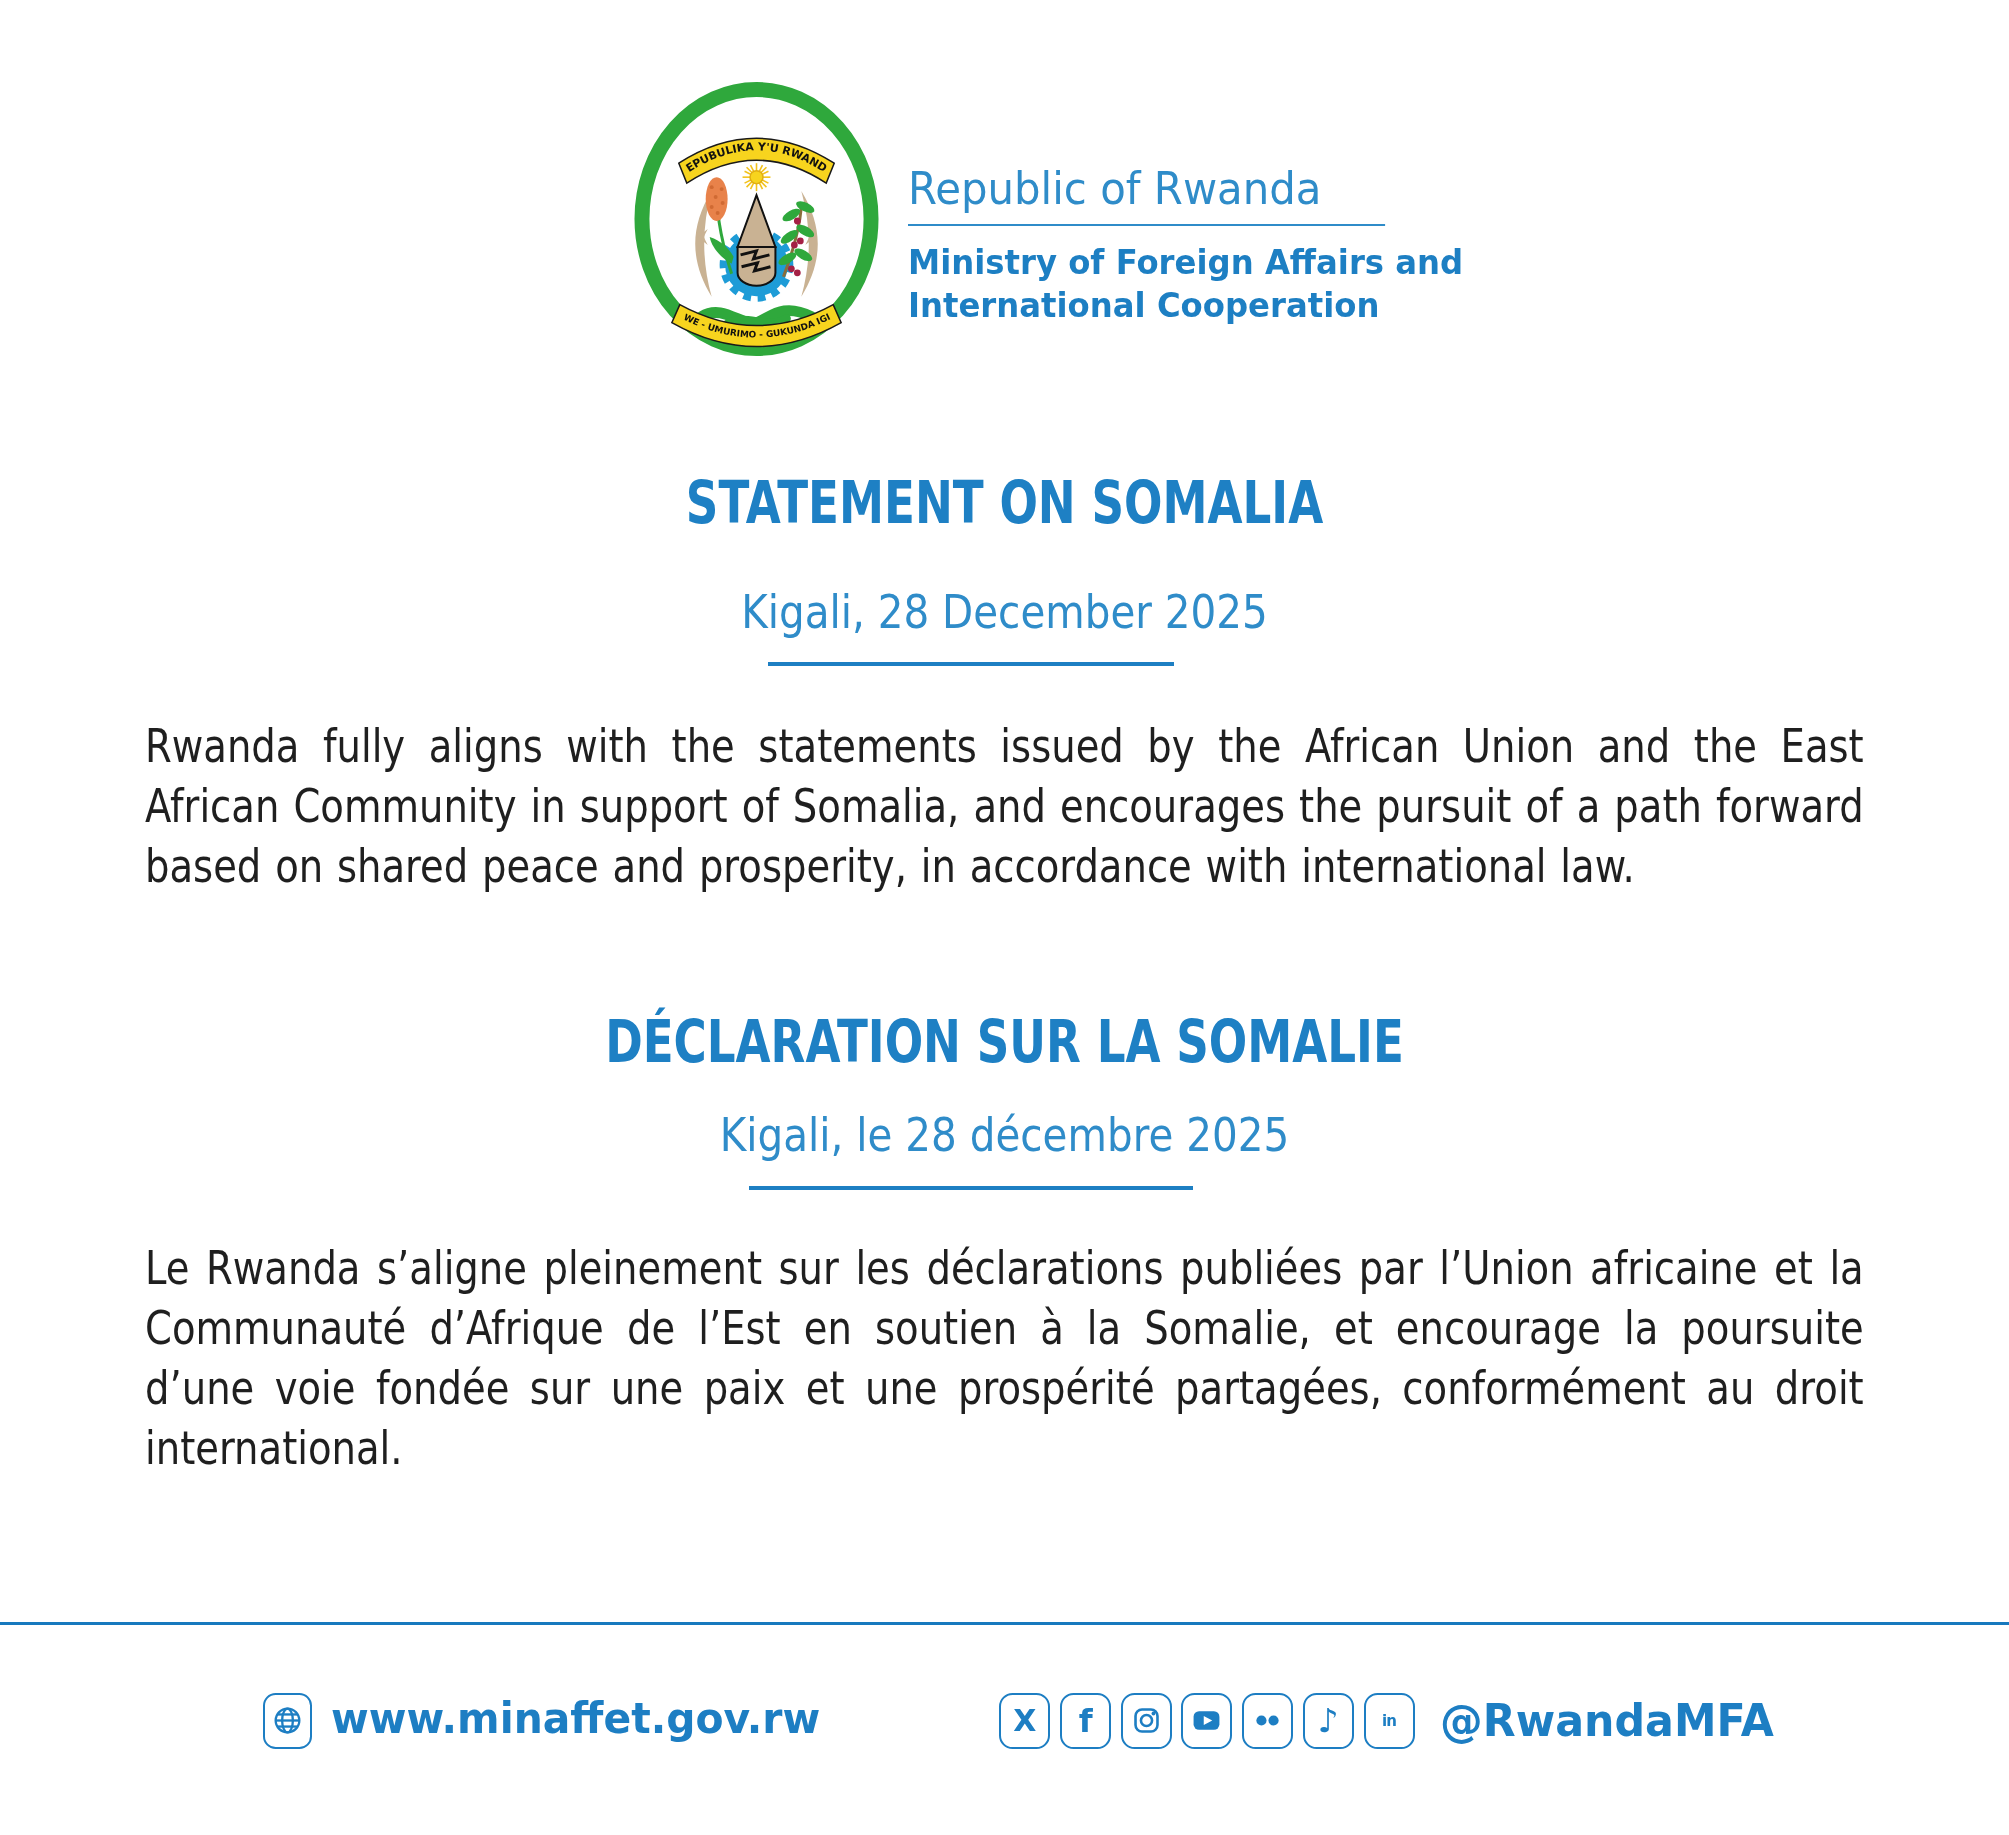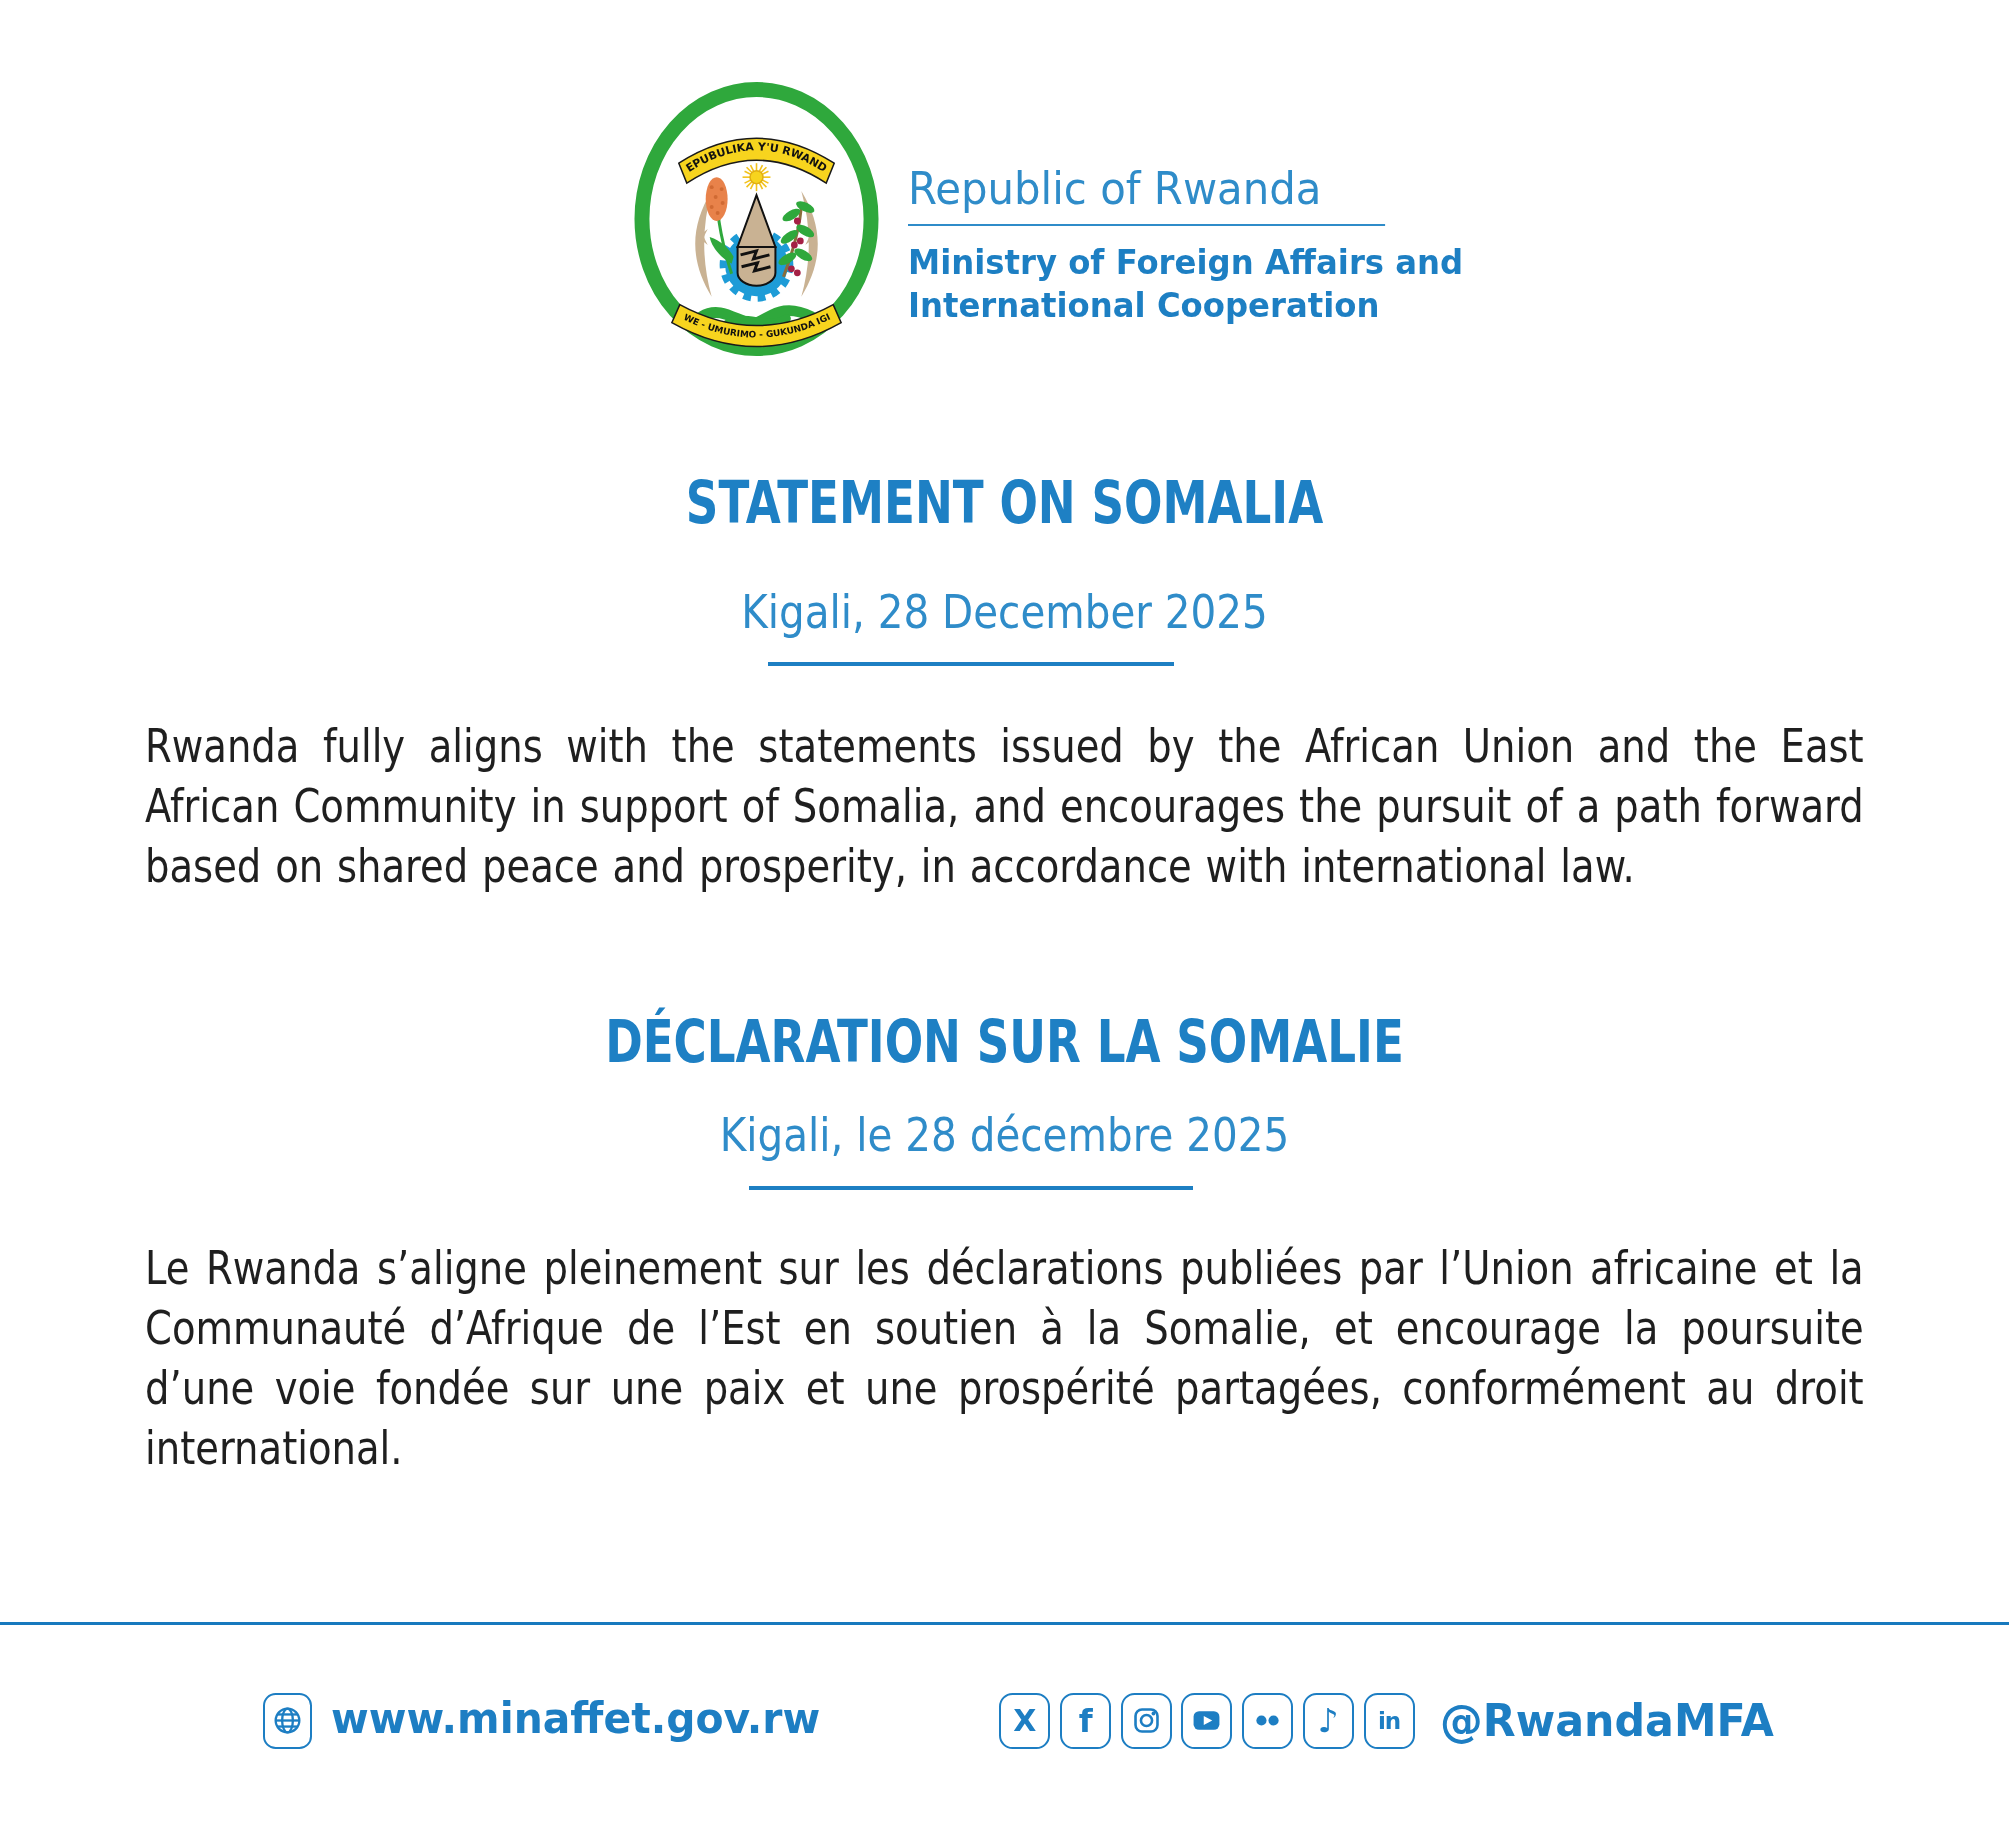--- a/index.html
+++ b/index.html
@@ -72,21 +72,21 @@
   .site-url{font-size:43px;font-weight:bold;color:#1d7ec3;transform:scaleX(.95);transform-origin:0 50%;white-space:nowrap;}
   .social{display:flex;align-items:center;gap:9.7px;}
   .icon-box{
     width:47px;height:52px;border:2.9px solid #1d7ec3;border-radius:13.5px;
     display:flex;align-items:center;justify-content:center;flex:none;
     color:#1d7ec3;font-weight:bold;
   }
   .glyph-x{font-size:30px;}
   .glyph-f{font-size:32px;font-style:normal;}
   .glyph-note{font-size:33px;}
-  .glyph-in{font-size:23px;letter-spacing:-1px;}
+  .glyph-in{font-size:15px;letter-spacing:-1px;}
   .handle{margin-left:15.4px;font-size:45px;font-weight:bold;color:#1d7ec3;transform:scaleX(.95);transform-origin:0 50%;white-space:nowrap;}
 </style>
 </head>
 <body>
 
 <div class="page">
 
   <svg class="emblem" viewBox="0 0 250 280" aria-hidden="true">
 
     <ellipse cx="125" cy="140" rx="115" ry="130" fill="#ffffff" stroke="#2fa83c" stroke-width="15"></ellipse>

